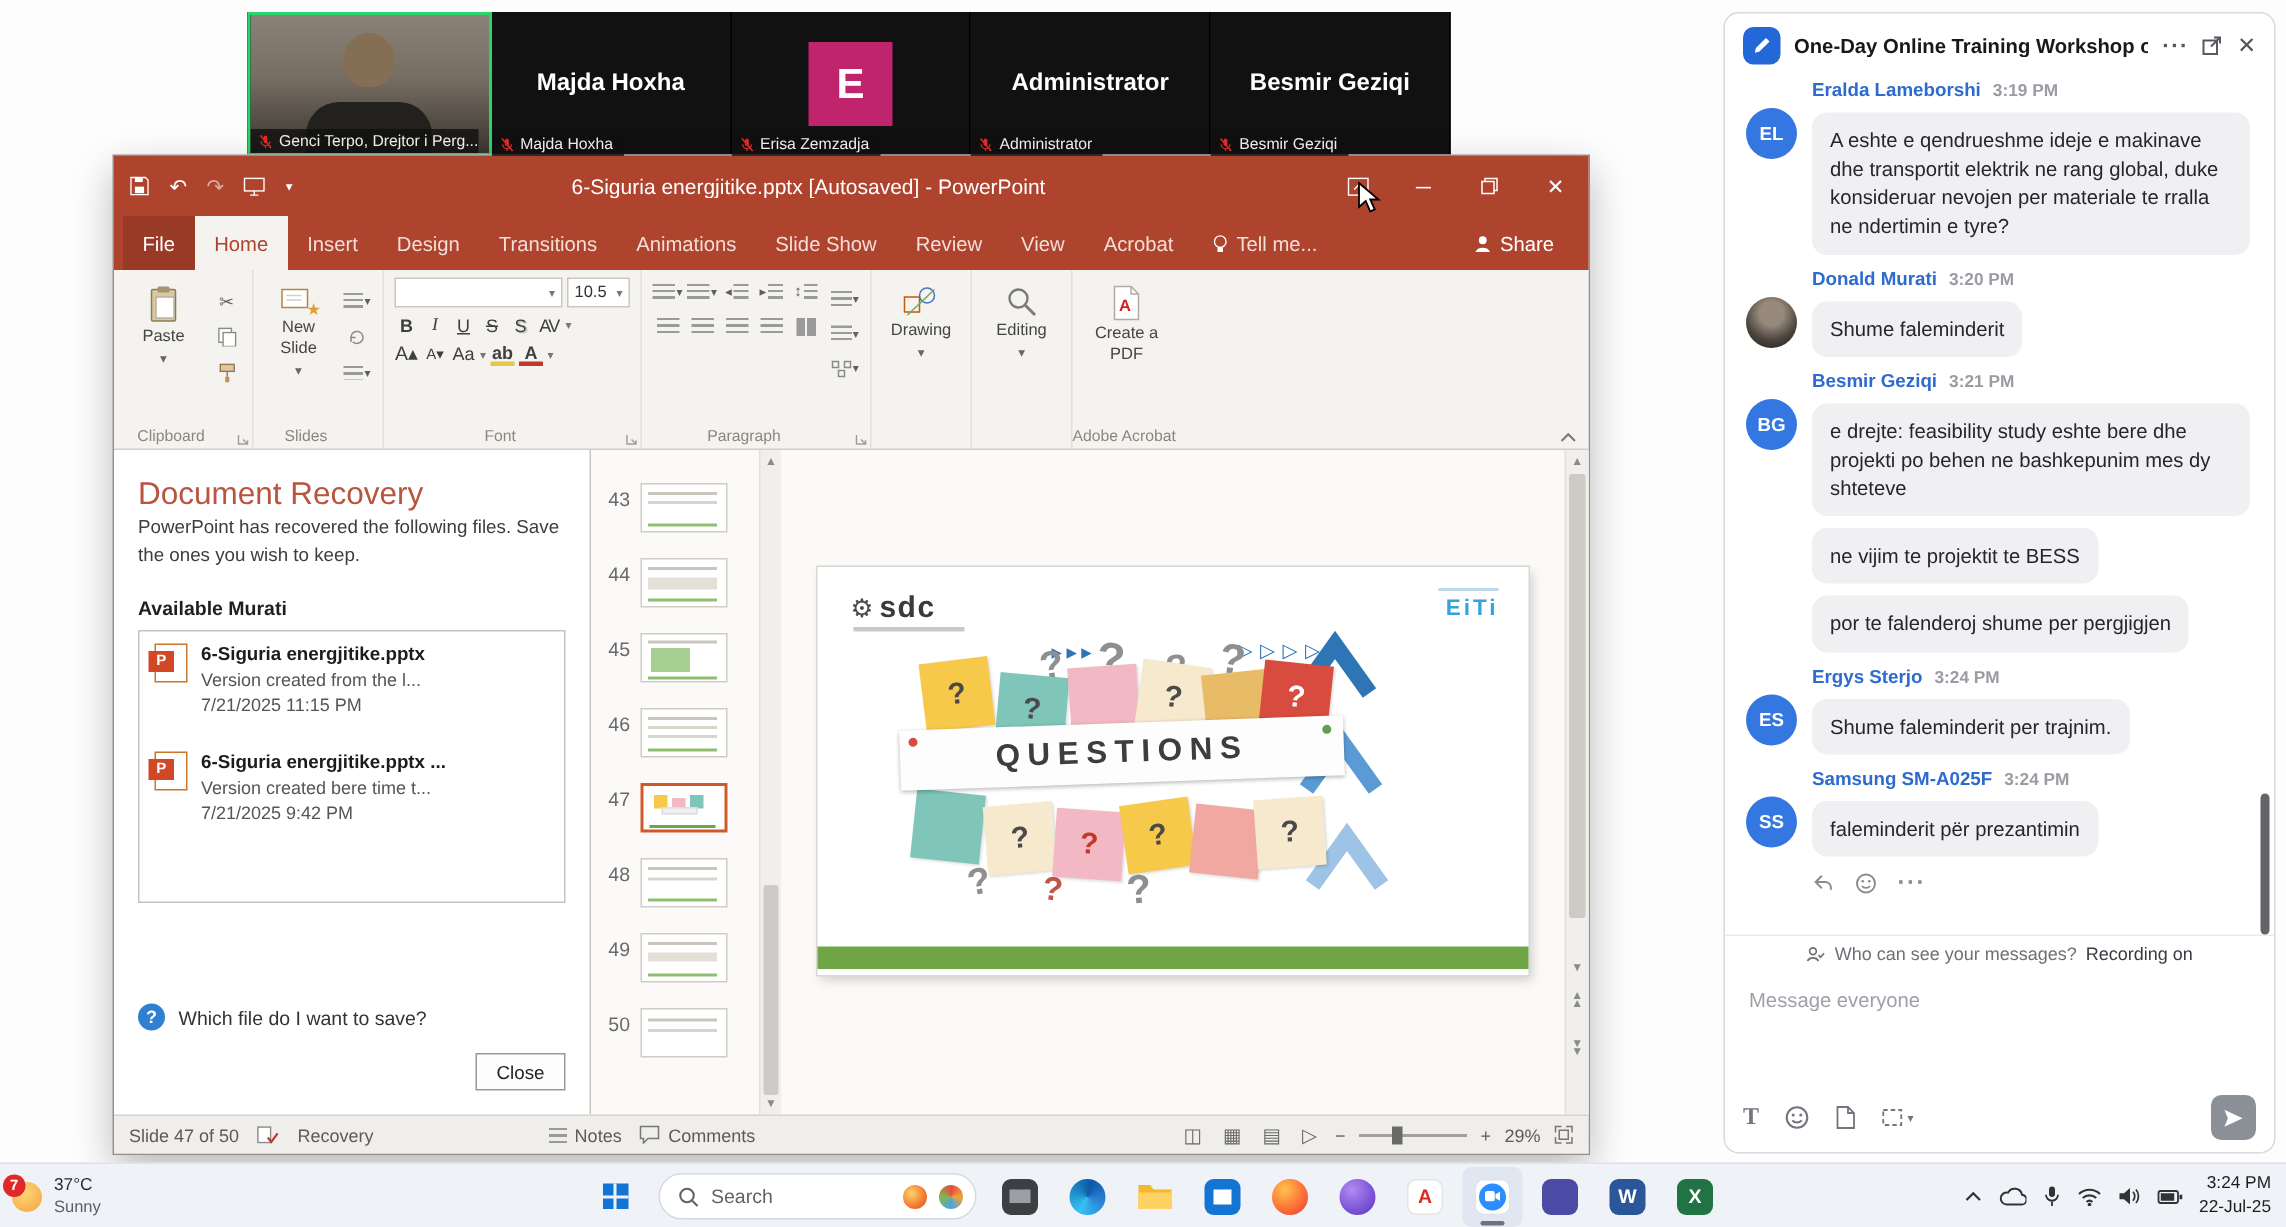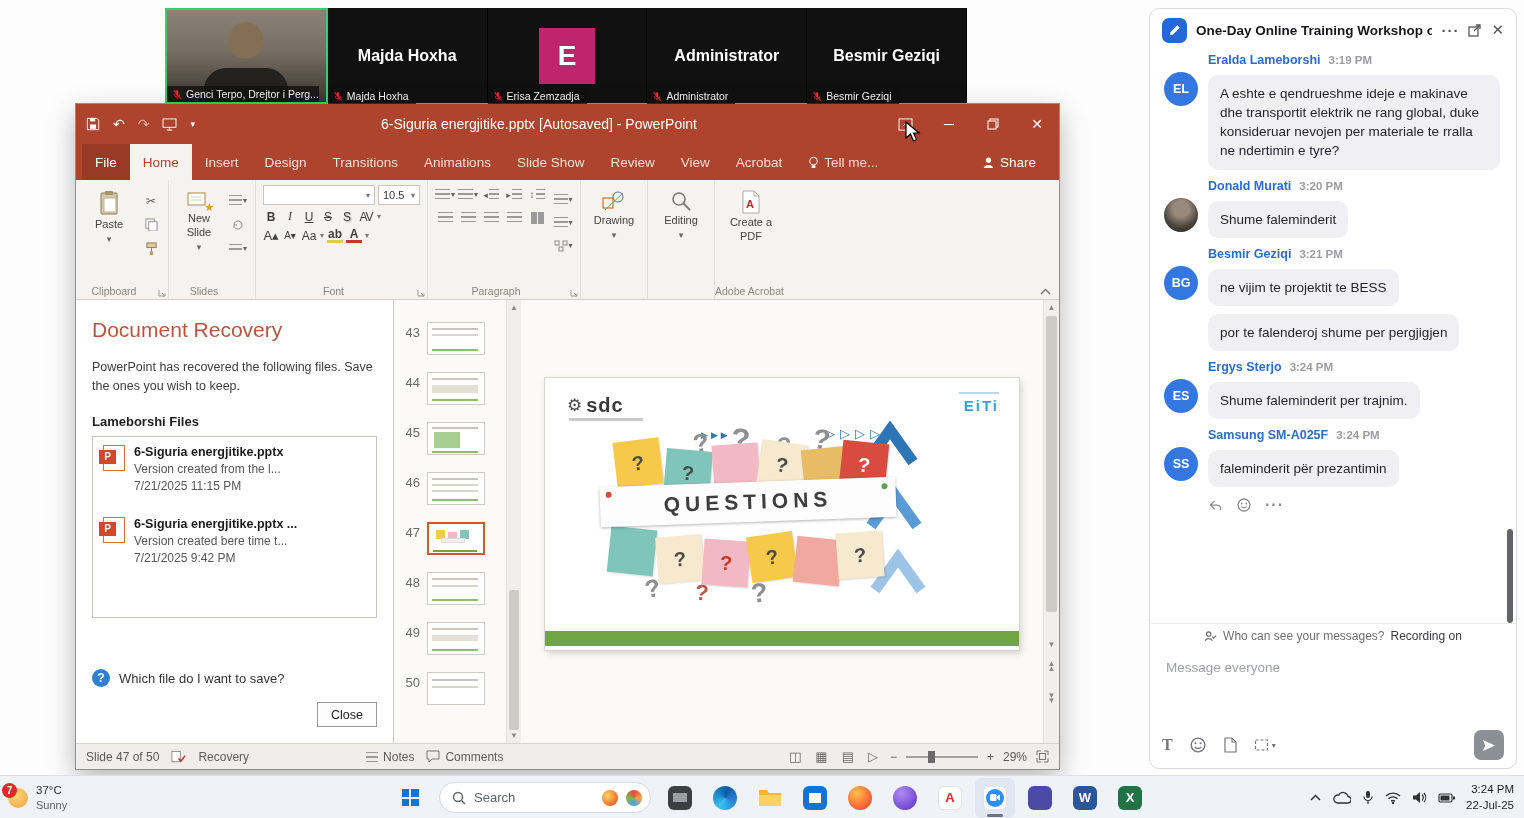--- a/index.html
+++ b/index.html
@@ -44,21 +44,21 @@
 .combo .car{margin-left:auto;font-size:8px;color:#777;}
 .rows{display:flex;flex-direction:column;gap:4px;}
 .rowl{display:flex;align-items:center;gap:3px;}
 .fbtn{font-size:12px;color:#3f3f3f;min-width:16px;text-align:center;}
 .fA{border-bottom:3px solid #c0392b;line-height:1;font-weight:bold;}
 .collapse{position:absolute;right:8px;bottom:4px;}
 
 
 .pw-body{position:absolute;left:0;right:0;top:196px;bottom:26px;display:flex;background:#fff;}
 .recov{width:318px;background:#fff;border-right:1px solid #c9c6c1;position:relative;padding:18px 16px 0;}
-.rec-title{font-size:21px;color:#b9543f;margin-bottom:16px;font-weight:400;}
+.rec-title{font-size:21px;color:#b9543f;font-weight:400;}
 .rec-desc{font-size:12.5px;color:#3d3d3d;line-height:1.5;margin-bottom:18px;}
 .rec-avail{font-size:13px;font-weight:bold;color:#1f1f1f;margin-bottom:7px;}
 .rec-box{border:1px solid #c6c3be;height:182px;padding:8px 10px;}
 .rec-file{display:flex;gap:9px;margin-bottom:24px;cursor:default;}
 .fico{width:22px;height:26px;position:relative;flex:none;}
 .fico .pg{position:absolute;inset:0;background:#fff;border:1px solid #c9762f;}
 .fico .bar{position:absolute;left:-4px;top:5px;width:17px;height:14px;background:#d24726;color:#fff;font-size:10px;font-weight:bold;display:flex;align-items:center;justify-content:center;}
 .fname{font-size:12.5px;font-weight:bold;color:#1c1c1c;}
 .fline{font-size:12px;color:#555;margin-top:3px;}
 .rec-help{position:absolute;left:16px;bottom:56px;display:flex;gap:9px;align-items:center;font-size:13px;color:#333;}
@@ -508,21 +508,21 @@
             <path d="M1 6l4.5-4.5L10 6" fill="none" stroke="#777" stroke-width="1.4"></path>
           </svg>
         </span>
     </div>
 
     <div class="pw-body">
 
       <div class="recov">
         <div class="rec-title">Document Recovery</div>
         <div class="rec-desc">PowerPoint has recovered the following files.  Save the ones you wish to keep.</div>
-        <div class="rec-avail">Lameborshi Files</div>
+        <div class="rec-avail">Available Murati</div>
         <div class="rec-box">
           <div class="rec-file">
             <span class="fico">
                 <span class="pg"></span>
                 <span class="bar">P</span>
               </span>
             <span>
               <div class="fname">6-Siguria energjitike.pptx</div>
               <div class="fline">Version created from the l...</div>
               <div class="fline">7/21/2025 11:15 PM</div>
@@ -795,20 +795,21 @@
           <span class="bub">Shume faleminderit</span>
         </span>
       </div>
       <div class="msg">
         <span class="cav">BG</span>
         <span class="mc">
           <span class="mh">
               <span class="mn">Besmir Geziqi</span>
               <span class="mt">3:21 PM</span>
             </span>
+          <span class="bub">e drejte: feasibility study eshte bere dhe projekti po behen ne bashkepunim mes dy shteteve</span>
           <span class="bub">ne vijim te projektit te BESS</span>
           <span class="bub">por te falenderoj shume per pergjigjen</span>
         </span>
       </div>
       <div class="msg">
         <span class="cav">ES</span>
         <span class="mc">
           <span class="mh">
               <span class="mn">Ergys Sterjo</span>
               <span class="mt">3:24 PM</span>

